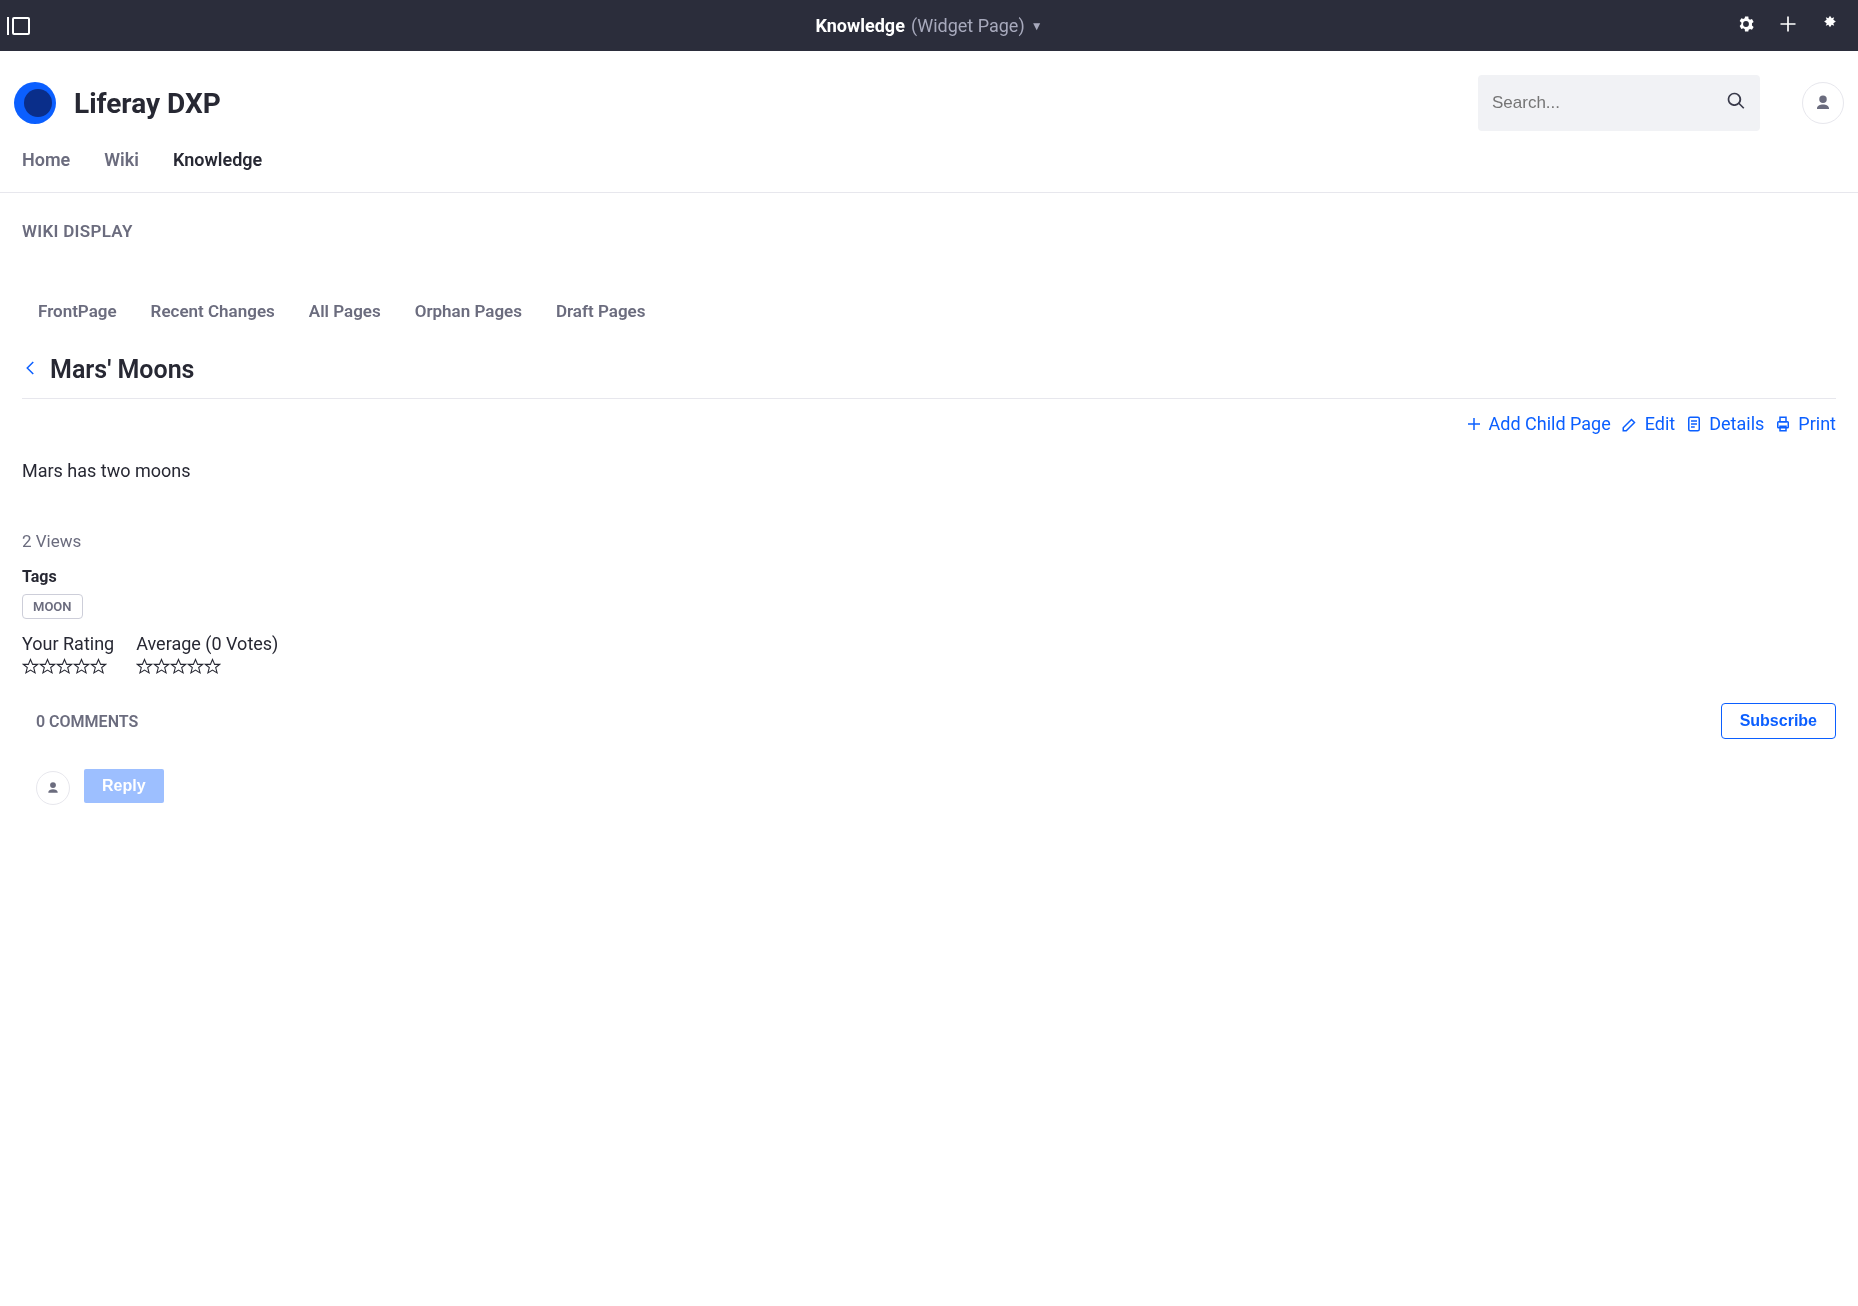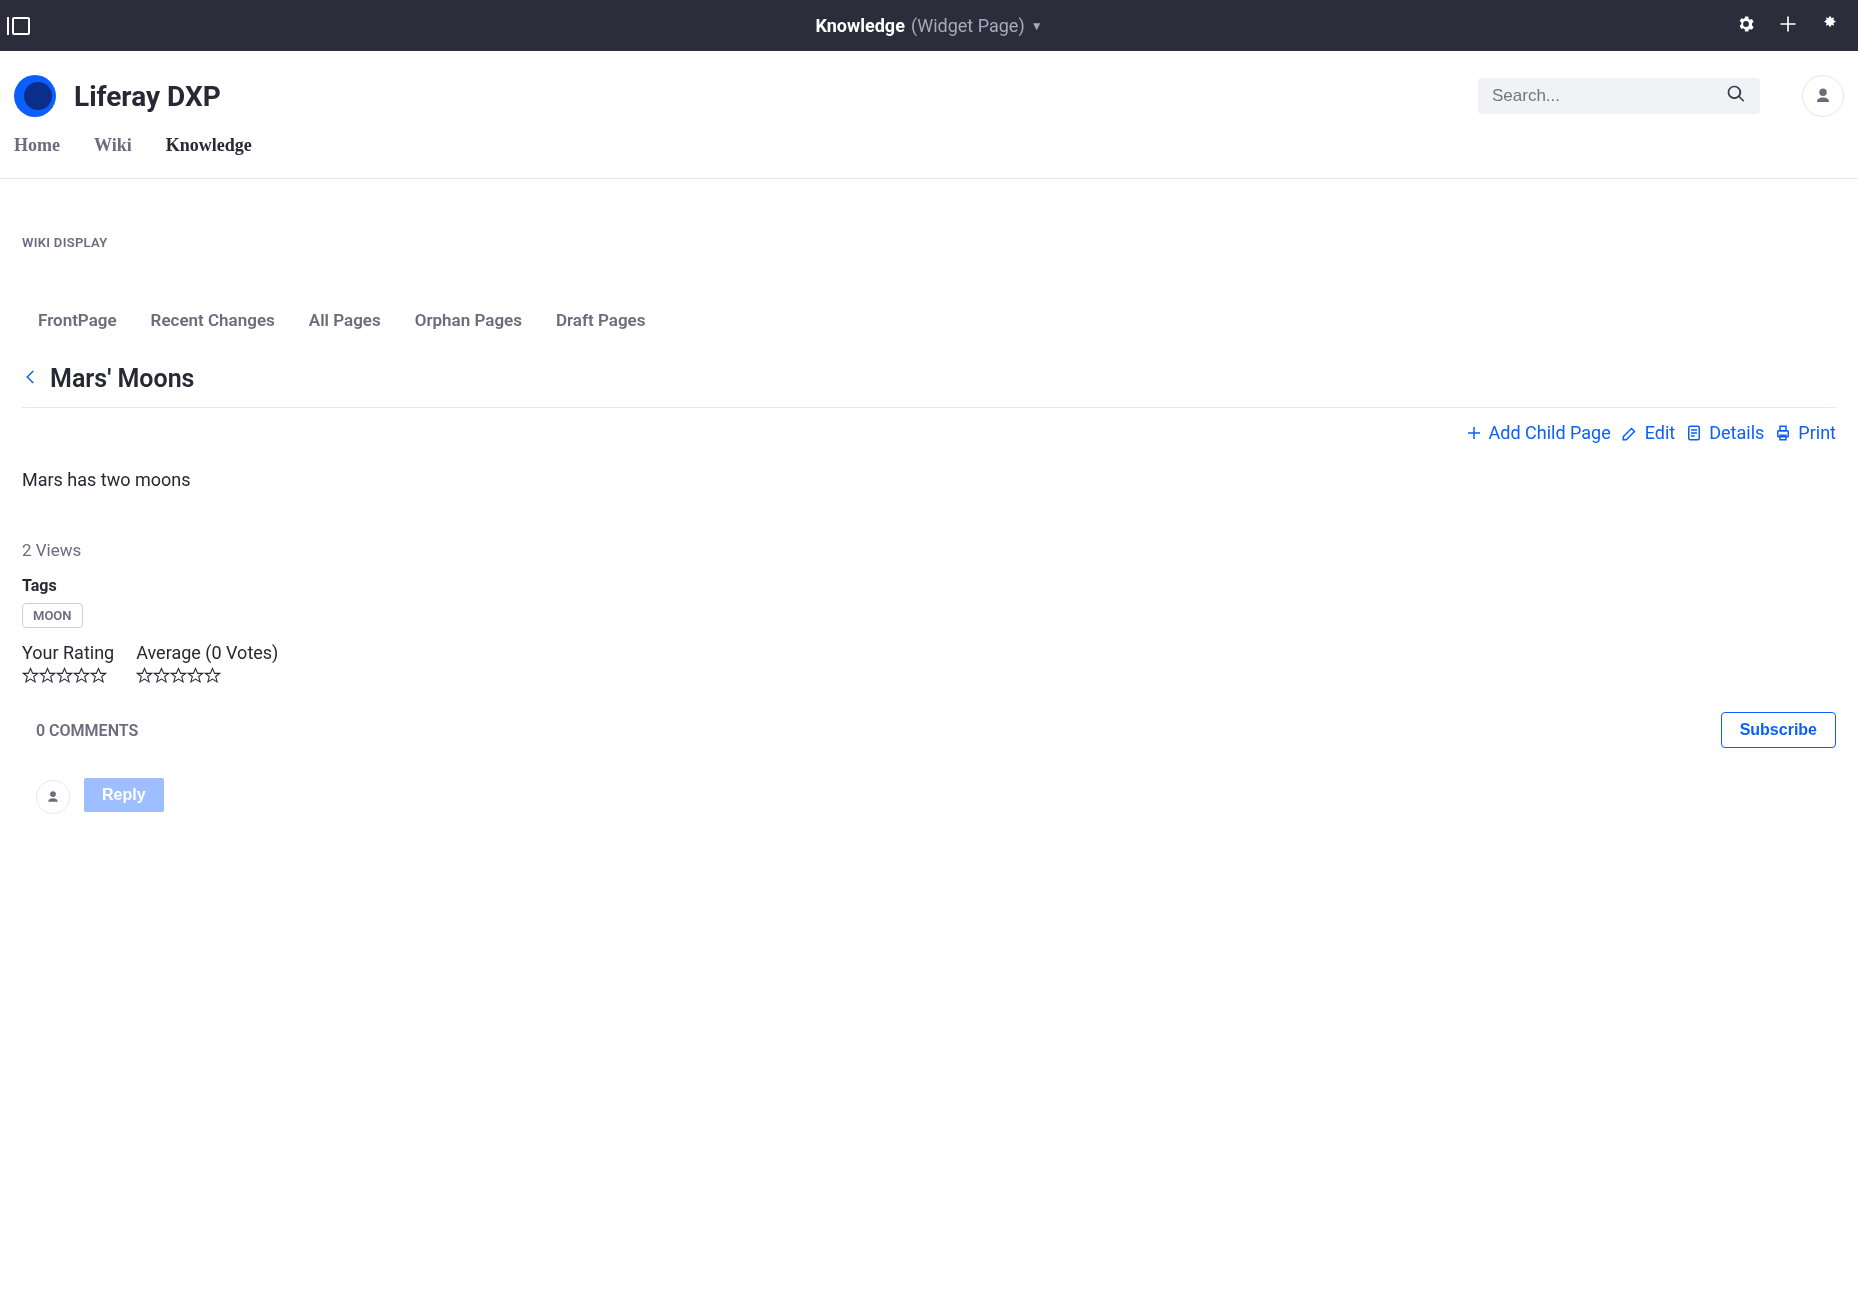--- a/index.html
+++ b/index.html
@@ -16,34 +16,34 @@
   .admin-center .caret { color:#a7a9bc; font-size:12px; }
   .admin-right { display:flex; align-items:center; gap:22px; width:200px; justify-content:flex-end; padding-right:6px; }
   .admin-right svg { width:20px; height:20px; fill:#fff; }
 
   
   .site-header { display:flex; align-items:center; padding: 24px 14px 18px 14px; gap:18px; }
   .logo-circle { width:42px; height:42px; border-radius:50%; position:relative; background:#0b5fff; }
   .logo-circle::after { content:""; position:absolute; width:28px; height:28px; border-radius:50%; background:#0a2e8a; right:4px; top:7px; }
   .site-title { font-size:28px; font-weight:700; color:#272833; }
   .header-spacer { flex:1; }
-  .search-wrap { background:#f1f2f5; border-radius:4px; display:flex; align-items:center; padding:0 14px; width:282px; height:36px; }
+  .search-wrap { background:#f1f2f5; border-radius:4px; display:flex; align-items:center; padding:0 14px; width:282px; height:56px; }
   .search-wrap input { flex:1; background:transparent; border:none; outline:none; font-size:17px; color:#6b6c7e; }
   .search-wrap svg { width:20px; height:20px; fill:#393a4a; }
   .avatar-btn { width:42px; height:42px; border:1px solid #e7e7ed; border-radius:50%; display:flex; align-items:center; justify-content:center; margin-left:24px; }
   .avatar-btn svg { width:18px; height:18px; fill:#6b6c7e; }
 
   
-  .top-nav { display:flex; gap:34px; padding: 0 14px 20px 14px; border-bottom:1px solid #e7e7ed;font-family:Liberation Serif, serif; }
+  .top-nav { display:flex; gap:34px; padding: 0 14px 20px 22px; border-bottom:1px solid #e7e7ed; }
   .top-nav-item { font-size:18px; font-weight:600; color:#6b6c7e; text-decoration:none; padding-bottom:2px; }
   .top-nav-item.active { color:#272833; }
 
   
   .content { padding: 28px 22px 40px 22px; }
-  .portlet-title { font-size:13px; font-weight:600; color:#6b6c7e; letter-spacing:0.3px; margin-bottom:60px;margin-top:28px; }
+  .portlet-title { font-size:17px; font-weight:600; color:#6b6c7e; letter-spacing:0.3px; margin-bottom:60px; }
 
   .wiki-tabs { display:flex; gap:34px; padding-left:16px; margin-bottom:34px; }
   .wiki-tab { font-size:17px; font-weight:600; color:#6b6c7e; text-decoration:none; }
 
   .page-heading-row { display:flex; align-items:center; gap:10px; border-bottom:1px solid #e7e7ed; padding-bottom:14px; margin-bottom:14px; }
   .back-chevron { color:#0b5fff; }
   .back-chevron svg { width:18px; height:18px; stroke:#0b5fff; stroke-width:2; fill:none; }
   .page-h1 { font-size:25px; font-weight:600; color:#272833; }
 
   .page-actions { display:flex; justify-content:flex-end; gap:10px; margin-bottom:26px; flex-wrap:wrap; }

